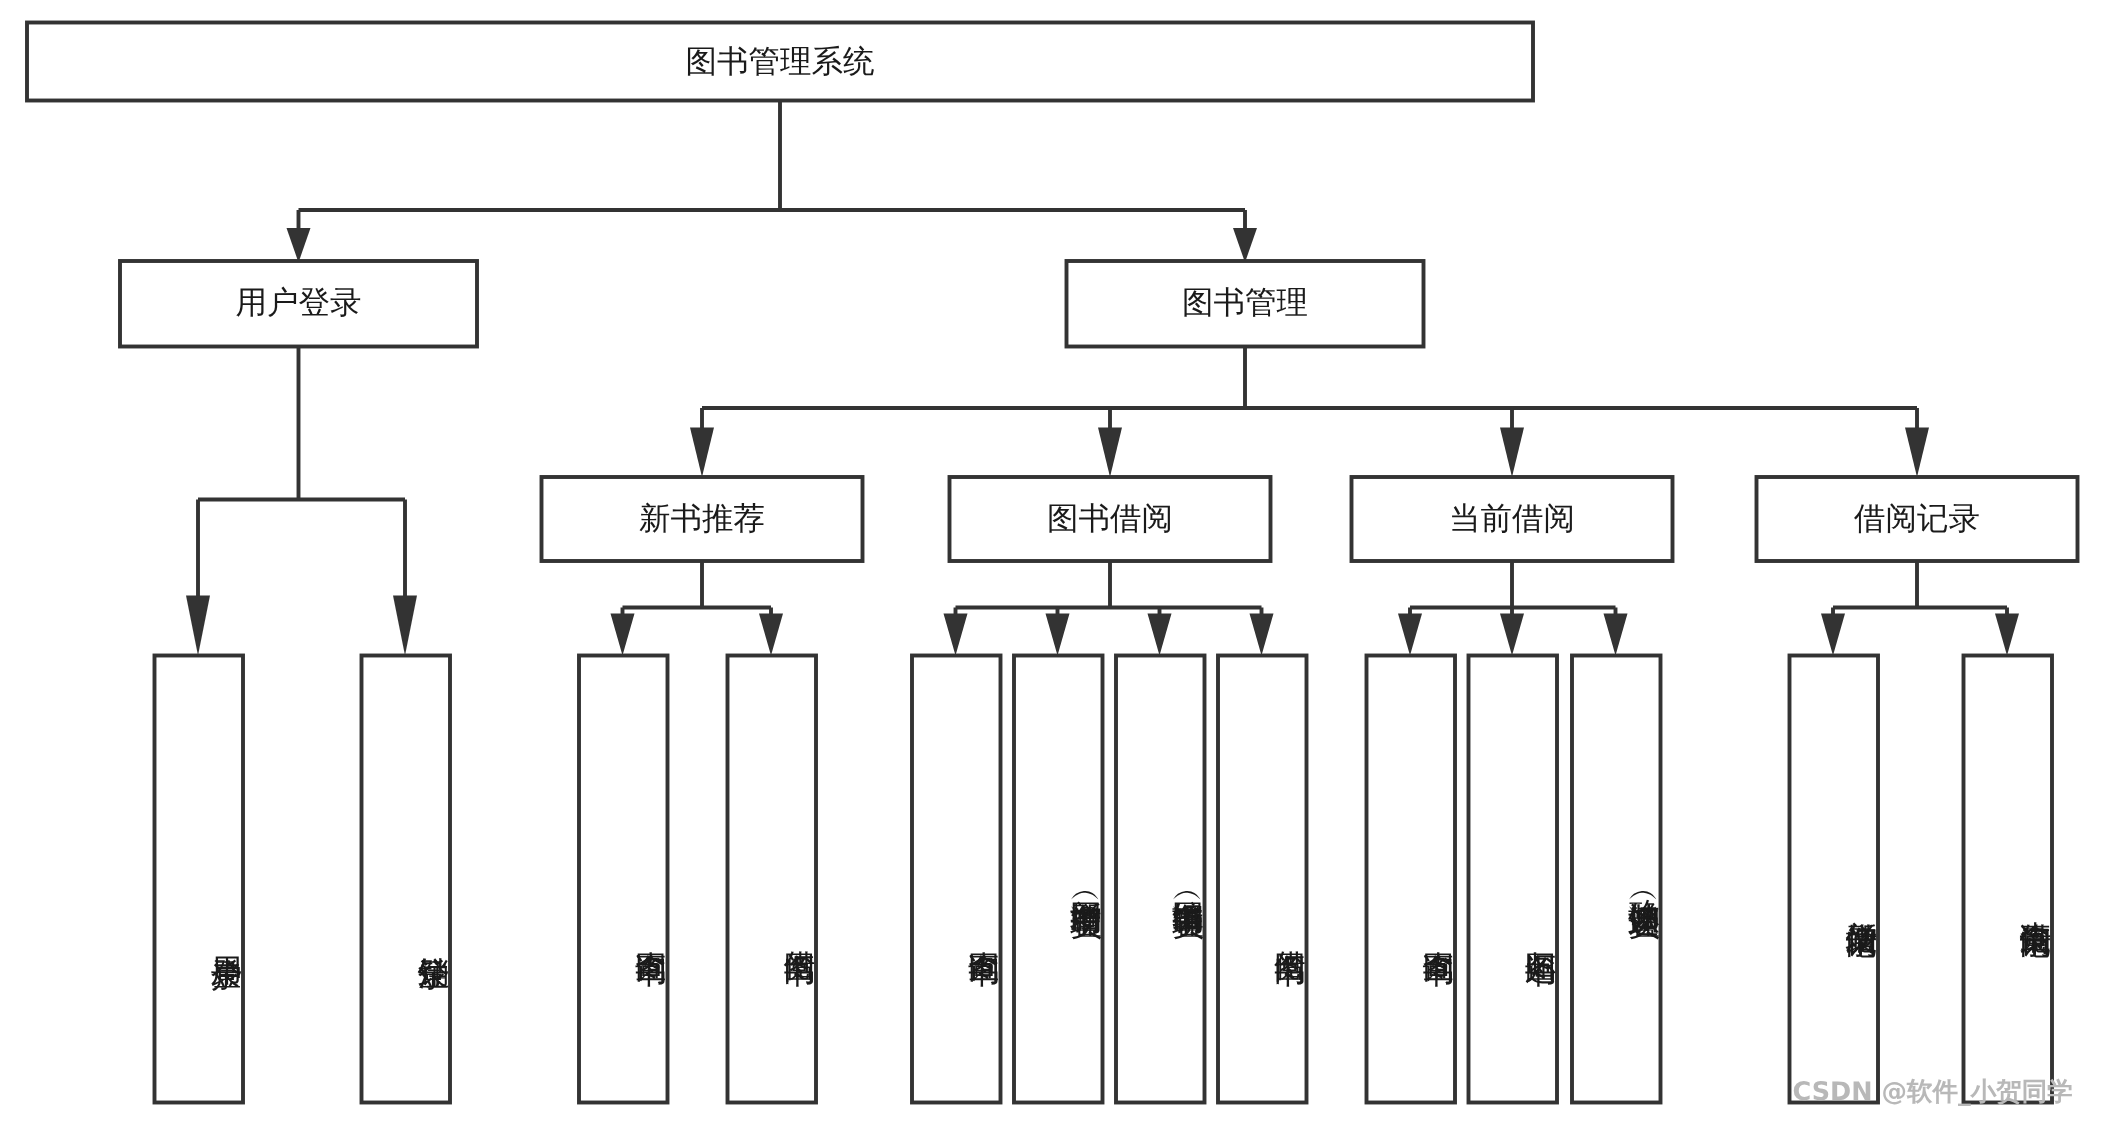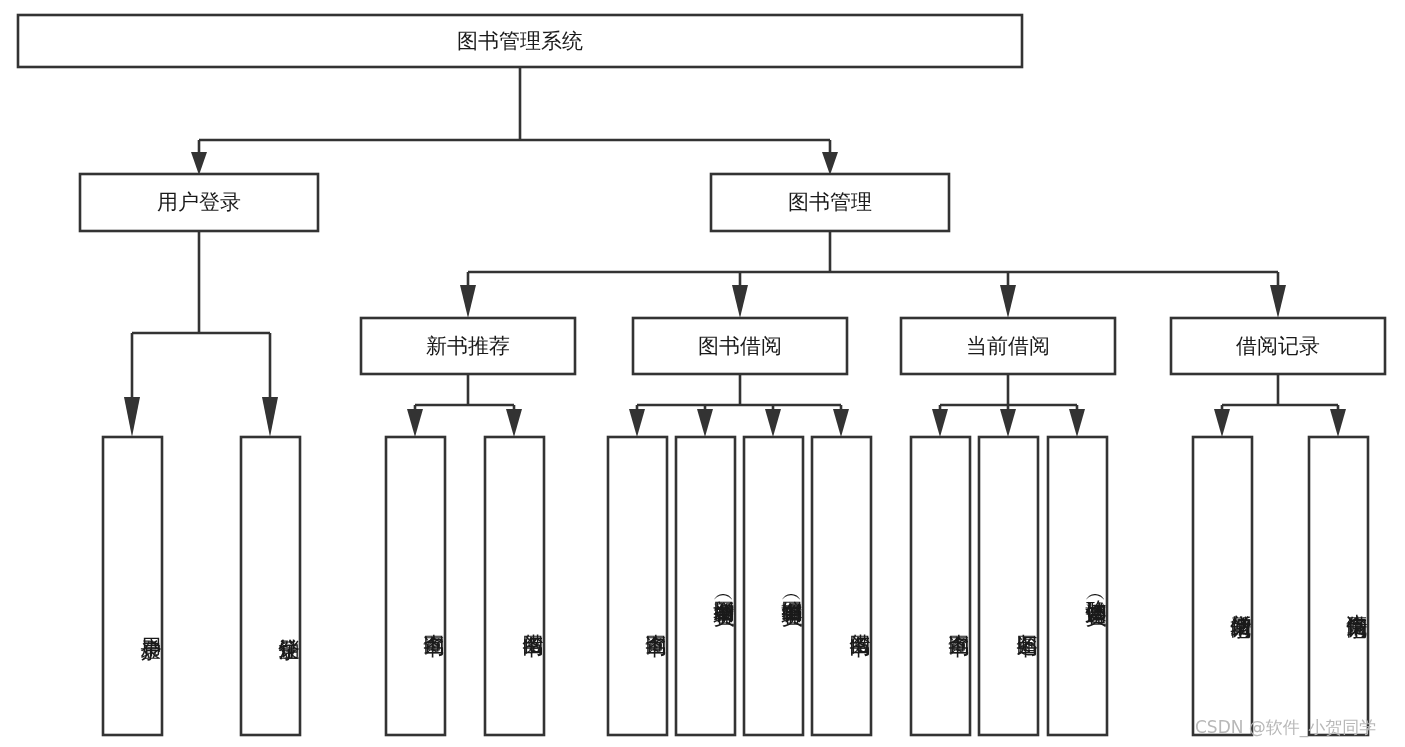--- a/index.html
+++ b/index.html
@@ -61,20 +61,21 @@
     align-items: flex-start;
     justify-content: center;
     pointer-events: none;
   }
   .watermark {
     position: absolute;
     font-family: "DejaVu Sans", "Liberation Sans", sans-serif;
     font-size: 17px;
     color: #b8b8b8;
     white-space: nowrap;
+    font-weight: bold;
   }
 </style>
 </head>
 <body>
 
 <div id="diagram-root">
 
   <svg class="diagram-canvas" viewBox="0 0 1405 747">
 
     <g>

